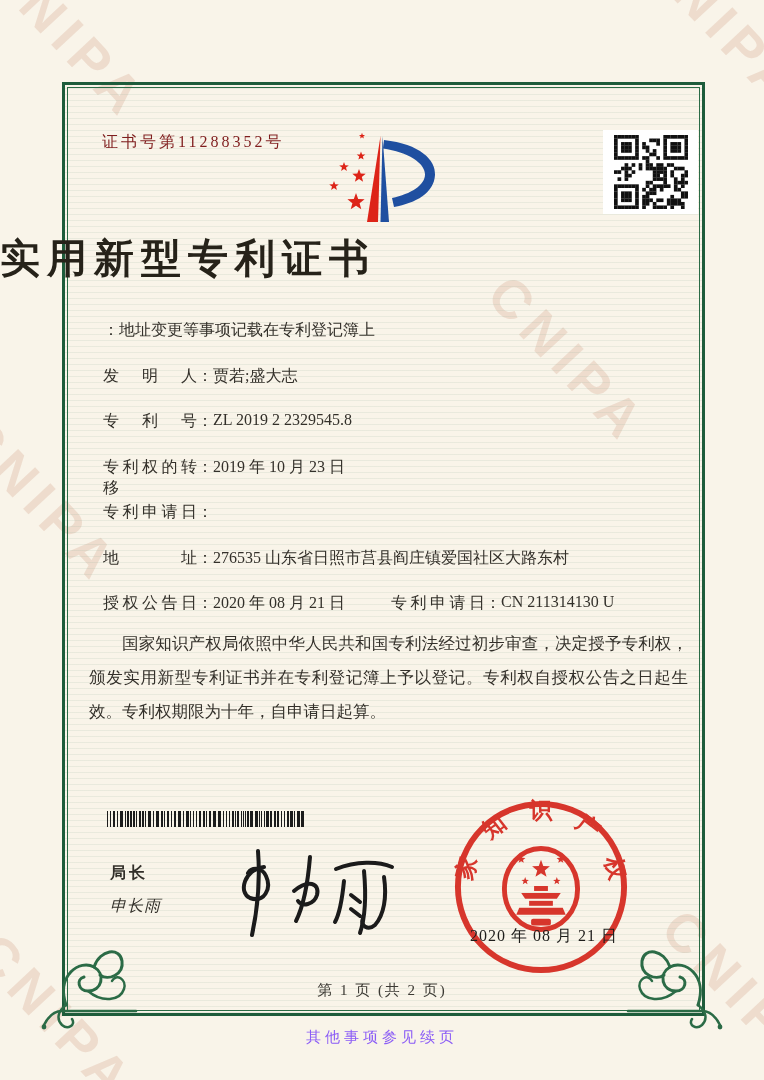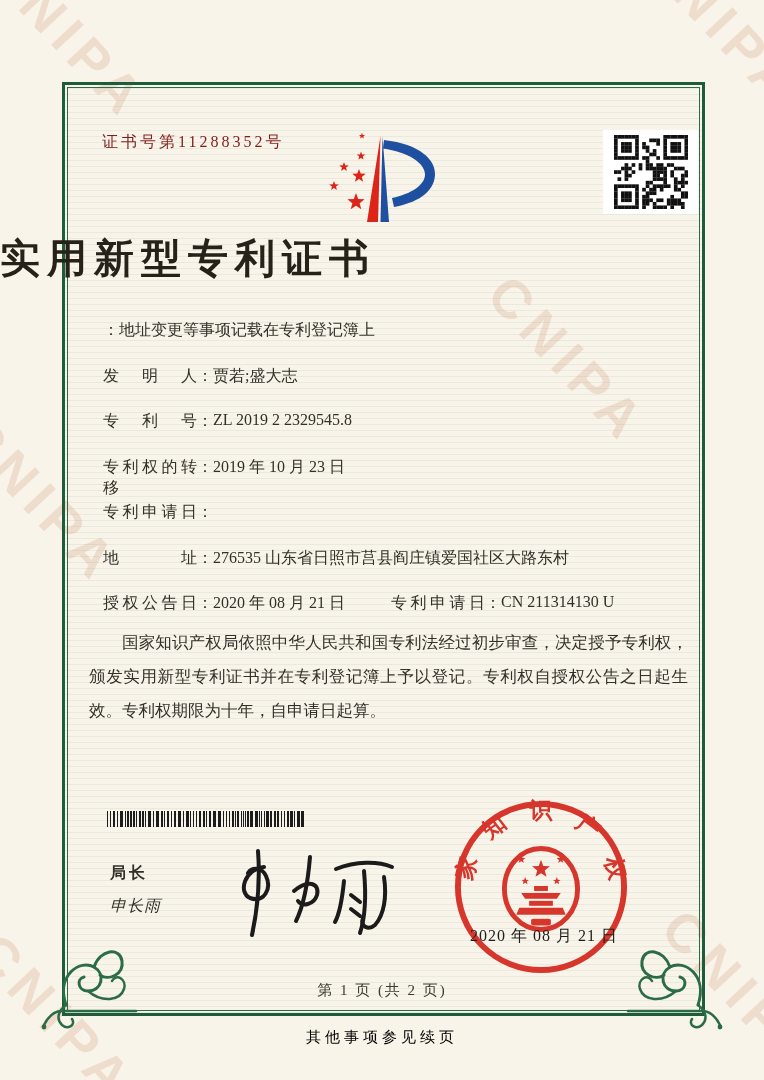--- a/index.html
+++ b/index.html
@@ -25,32 +25,32 @@
          font-weight:bold;letter-spacing:7px;color:#262219;}
   .fields{position:absolute;left:103px;top:320px;width:600px;font-size:16px;}
   .frow{height:45.5px;display:flex;align-items:flex-start;}
   .flabel{display:inline-block;width:94px;text-align:justify;text-align-last:justify;}
   .flabel2{margin-left:8px;}
   .colon{display:inline-block;width:16px;}
   .fvalue{white-space:nowrap;}
   .fvalue-fixed{display:inline-block;width:170px;}
   .paras{position:absolute;left:89px;top:627px;width:599px;font-size:16.5px;line-height:34px;
          text-align:justify;}
-  .paras p{margin:0;text-indent:2em;font-family:Liberation Mono, monospace;}
+  .paras p{margin:0;text-indent:2em;}
   .barcode{position:absolute;left:107px;top:811px;}
   .signer-title{position:absolute;left:110px;top:863px;font-size:16px;letter-spacing:3px;font-weight:bold;}
   .signer-name{position:absolute;left:110px;top:896px;font-size:16px;letter-spacing:1px;font-style:italic;}
   .sig{position:absolute;left:218px;top:843px;}
   .seal{position:absolute;left:452px;top:798px;opacity:0.93;}
   .sealdate{position:absolute;left:455px;top:926px;width:178px;text-align:center;font-size:16px;
             color:#1e1d1b;letter-spacing:1px;}
   .pagenum{position:absolute;left:0;top:981px;width:100%;text-align:center;font-size:15px;
            letter-spacing:2px;color:#3c3a34;}
   .footnote{position:absolute;left:0;top:1028px;width:100%;text-align:center;font-size:15px;
-            letter-spacing:4px;color:#000000;}
+            letter-spacing:4px;color:#8b5cf6;}
   .flourish{position:absolute;top:941px;}
   .flourish.left{left:32px;}
   .flourish.right{left:624px;transform:scaleX(-1);}
   .green-stroke{stroke:var(--frame-green2);fill:none;stroke-linecap:round;}
   .seal-stroke{stroke:var(--seal-red);fill:none;}
   .seal-fill{fill:var(--seal-red);}
   .logo-red{fill:var(--logo-red);}
   .logo-blue{fill:var(--logo-blue);}
   .seal-ring-text{font-size:23px;font-weight:bold;fill:var(--seal-red);
                   font-family:"Liberation Serif","DejaVu Serif",serif;}

